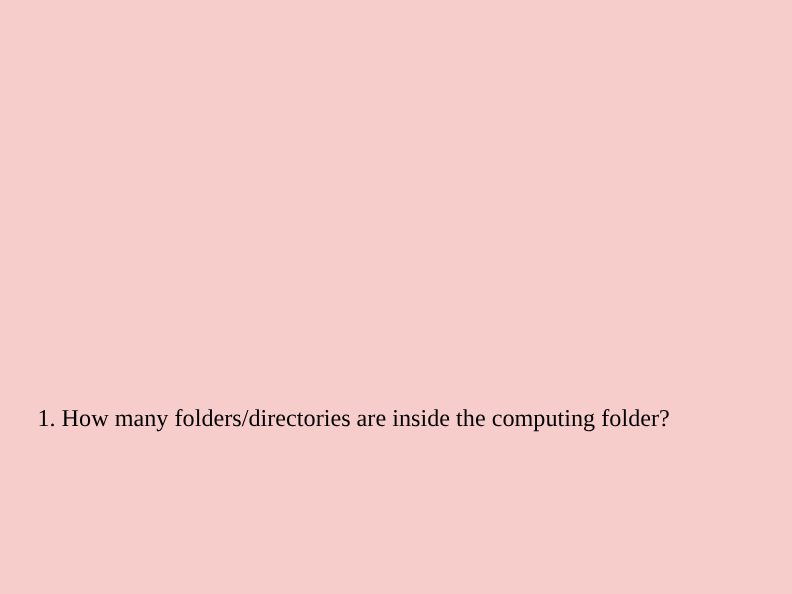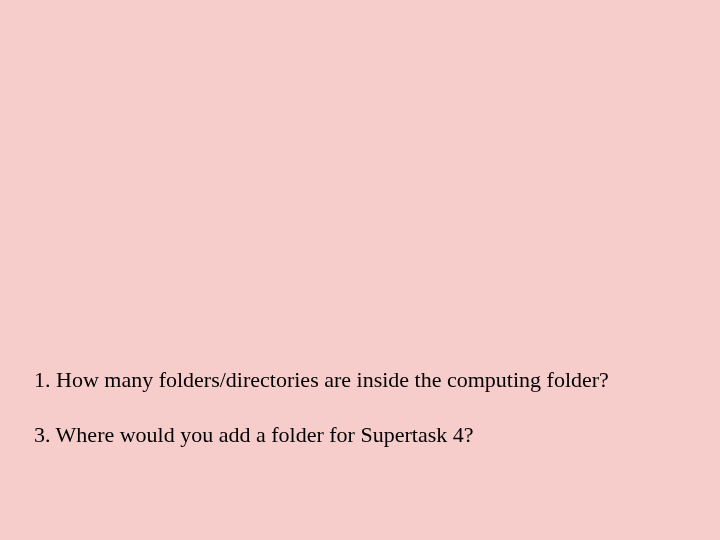--- a/index.html
+++ b/index.html
@@ -28,17 +28,13 @@
     }
   </style>
 </head>
 <body>
 
 <div class="question-list">
   <div class="question-item">
     <span>1.</span>
     <span>How many folders/directories are inside the computing folder?</span>
   </div>
-  <div class="question-item">
-    <span>3.</span>
-    <span>Where would you add a folder for Supertask 4?</span>
-  </div>
 </div>
 
 </body></html>

